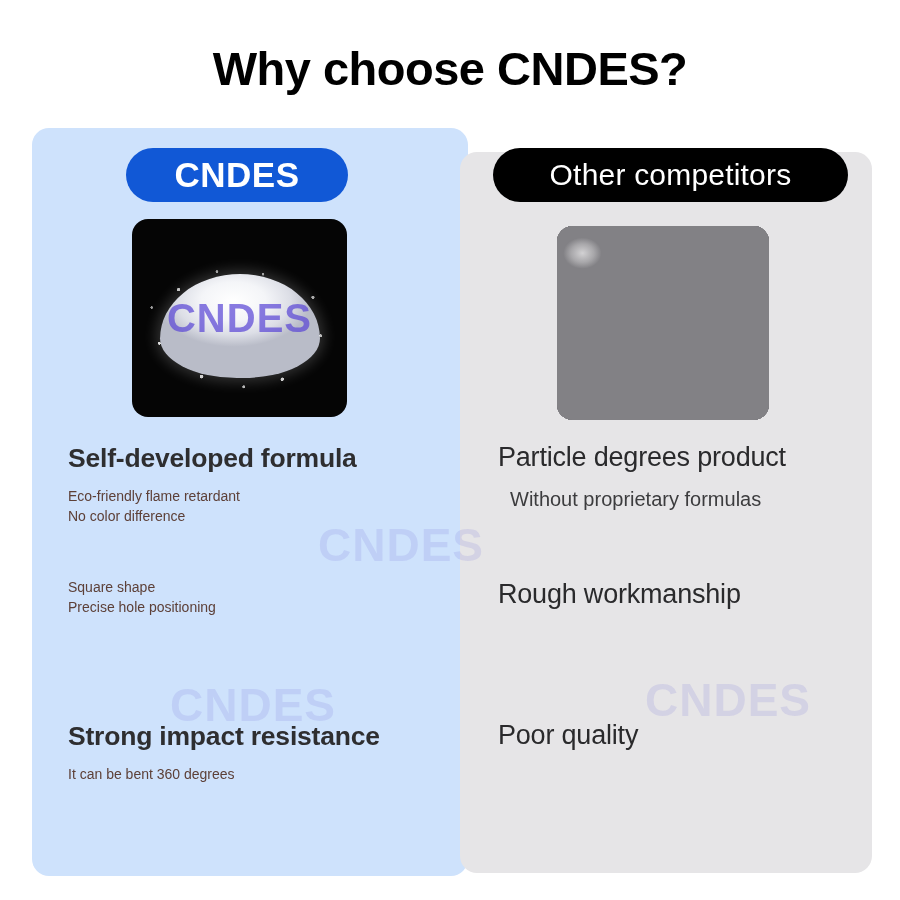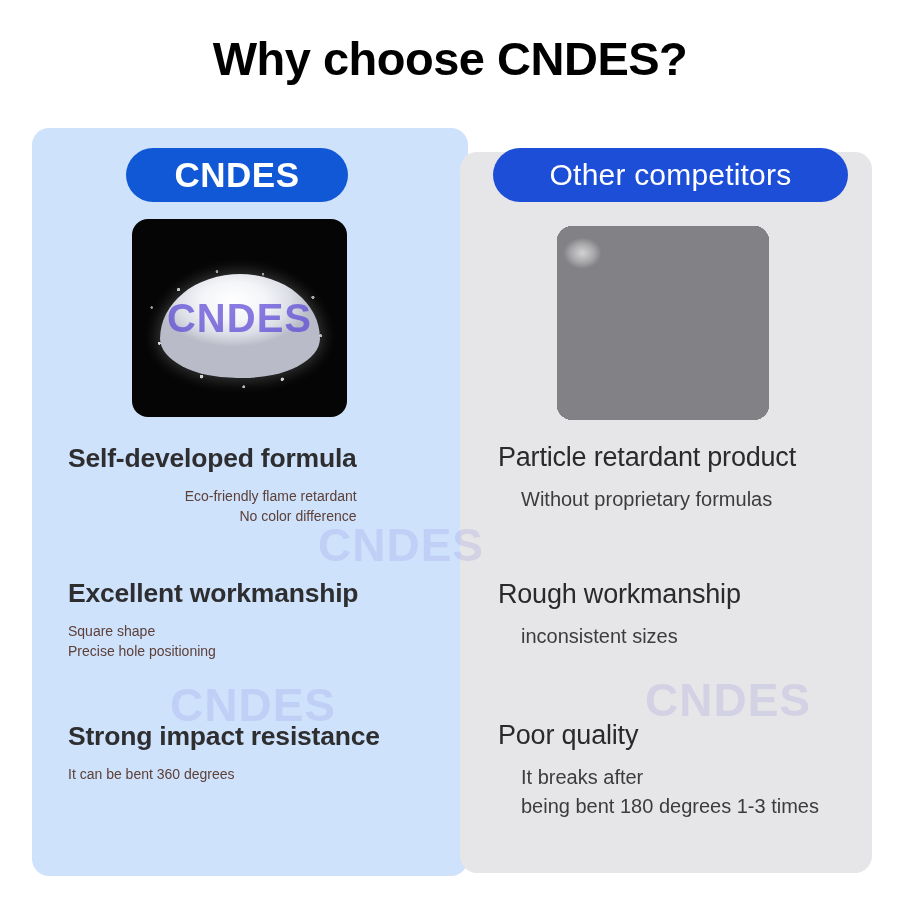--- a/index.html
+++ b/index.html
@@ -12,21 +12,21 @@
     height: 900px;
     position: relative;
     overflow: hidden;
     font-family: "Liberation Sans", "DejaVu Sans", sans-serif;
     -webkit-font-smoothing: antialiased;
   }
 
   
   .page-title {
     position: absolute;
-    top: 33px;
+    top: 43px;
     left: 0;
     width: 900px;
     text-align: center;
     font-size: 47px;
     font-weight: bold;
     color: #000000;
     letter-spacing: -0.5px;
     line-height: 1.1;
   }
 
@@ -68,21 +68,21 @@
     background: #1158d6;
     font-size: 35px;
     font-weight: bold;
     letter-spacing: 0.5px;
   }
   .badge-other {
     left: 493px;
     top: 148px;
     width: 355px;
     height: 54px;
-    background: #1d4ed8;
+    background: #000000;
     font-size: 30px;
     font-weight: normal;
     letter-spacing: 0.2px;
   }
 
   
   .img-card {
     position: absolute;
     border-radius: 16px;
     overflow: hidden;
@@ -210,30 +210,30 @@
     line-height: 1.2;
   }
   .side-right .feat-line {
     font-size: 20px;
     font-weight: normal;
     color: #3c3c3e;
     line-height: 1.45;
   }
 
   
-  .f-l1 { left: 68px;  top: 443px; text-align: right; }
+  .f-l1 { left: 68px;  top: 443px; }
   .f-l2 { left: 68px;  top: 578px; }
   .f-l3 { left: 68px;  top: 721px; }
   .side-left .feat-title + .feat-line { margin-top: 12px; }
 
   
   .f-r1 { left: 498px; top: 441px; }
   .f-r2 { left: 498px; top: 578px; }
   .f-r3 { left: 498px; top: 719px; }
-  .side-right .sub { margin-left: 23px; }
+  .side-right .sub { margin-left: 12px; }
   .side-right .feat-title + .sub { margin-top: 12px; }
 
   
   .wm {
     position: absolute;
     font-size: 46px;
     font-weight: bold;
     letter-spacing: 1px;
     color: rgba(110, 98, 214, 0.15);
     pointer-events: none;
@@ -272,43 +272,37 @@
 <div class="wm wm-b">CNDES</div>
 <div class="wm wm-c">CNDES</div>
 
 <div class="feature side-left f-l1">
   <h3 class="feat-title">Self-developed formula</h3>
   <p class="feat-line">Eco-friendly flame retardant</p>
   <p class="feat-line">No color difference</p>
 </div>
 
 <div class="feature side-left f-l2">
-  <h3 class="feat-title">Excellent workmanship</h3>
   <p class="feat-line">Square shape</p>
   <p class="feat-line">Precise hole positioning</p>
 </div>
 
 <div class="feature side-left f-l3">
   <h3 class="feat-title">Strong impact resistance</h3>
   <p class="feat-line">It can be bent 360 degrees</p>
 </div>
 
 <div class="feature side-right f-r1">
-  <h3 class="feat-title">Particle retardant product</h3>
+  <h3 class="feat-title">Particle degrees product</h3>
   <div class="sub">
     <p class="feat-line">Without proprietary formulas</p>
   </div>
 </div>
 
 <div class="feature side-right f-r2">
   <h3 class="feat-title">Rough workmanship</h3>
   <div class="sub">
-    <p class="feat-line">inconsistent sizes</p>
   </div>
 </div>
 
 <div class="feature side-right f-r3">
   <h3 class="feat-title">Poor quality</h3>
-  <div class="sub">
-    <p class="feat-line">It breaks after</p>
-    <p class="feat-line">being bent 180 degrees 1-3 times</p>
-  </div>
 </div>
 
 </body></html>

